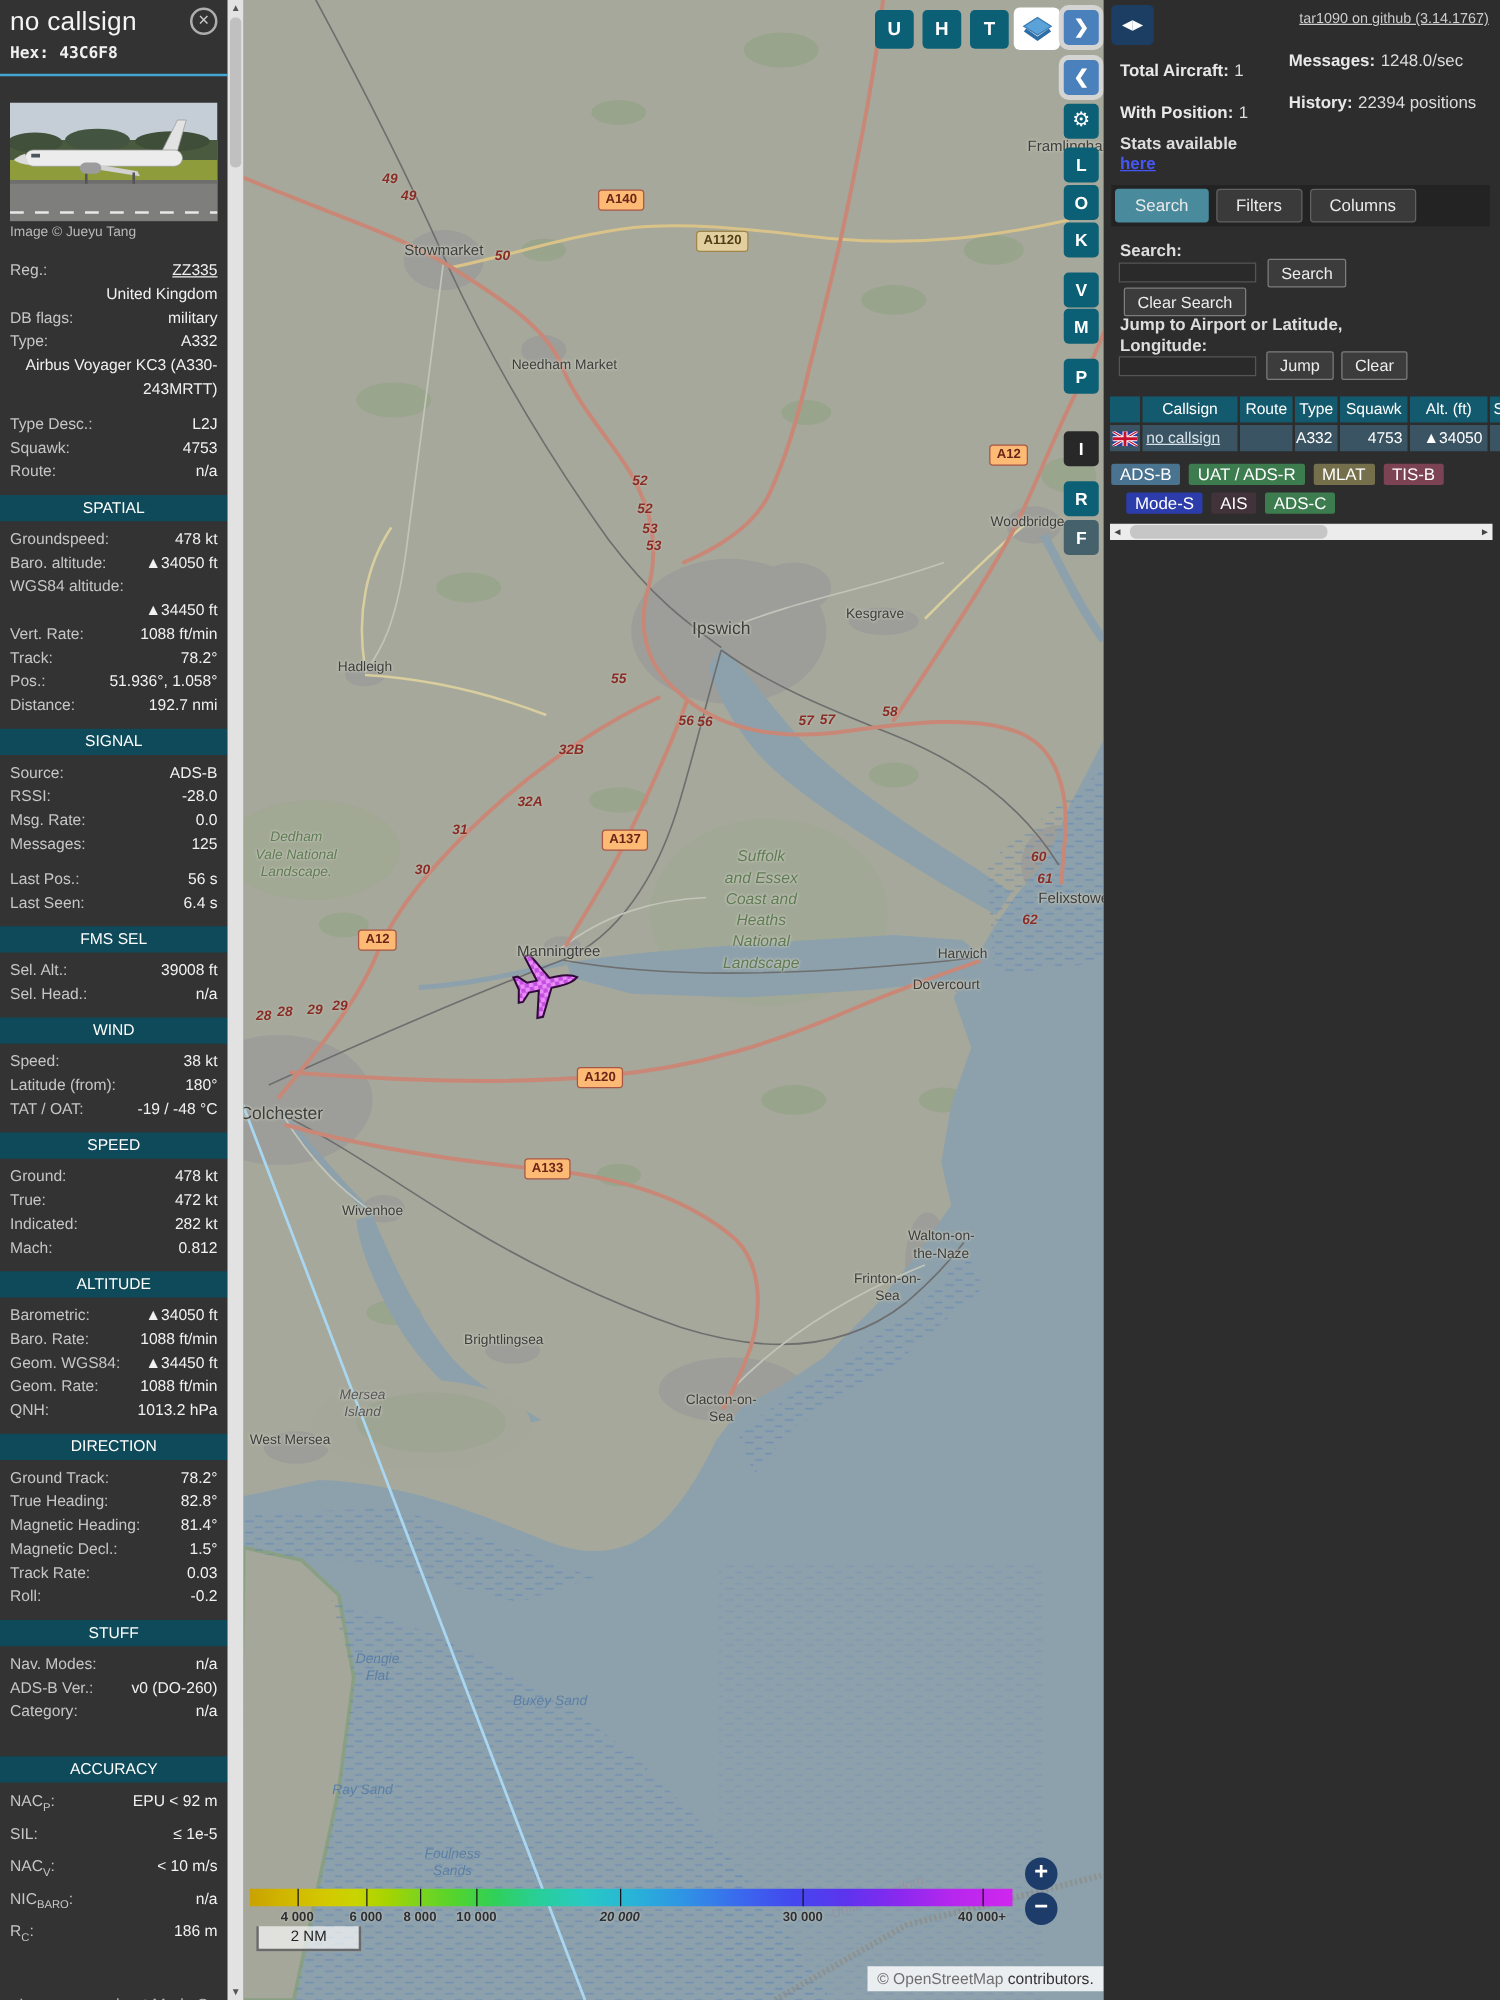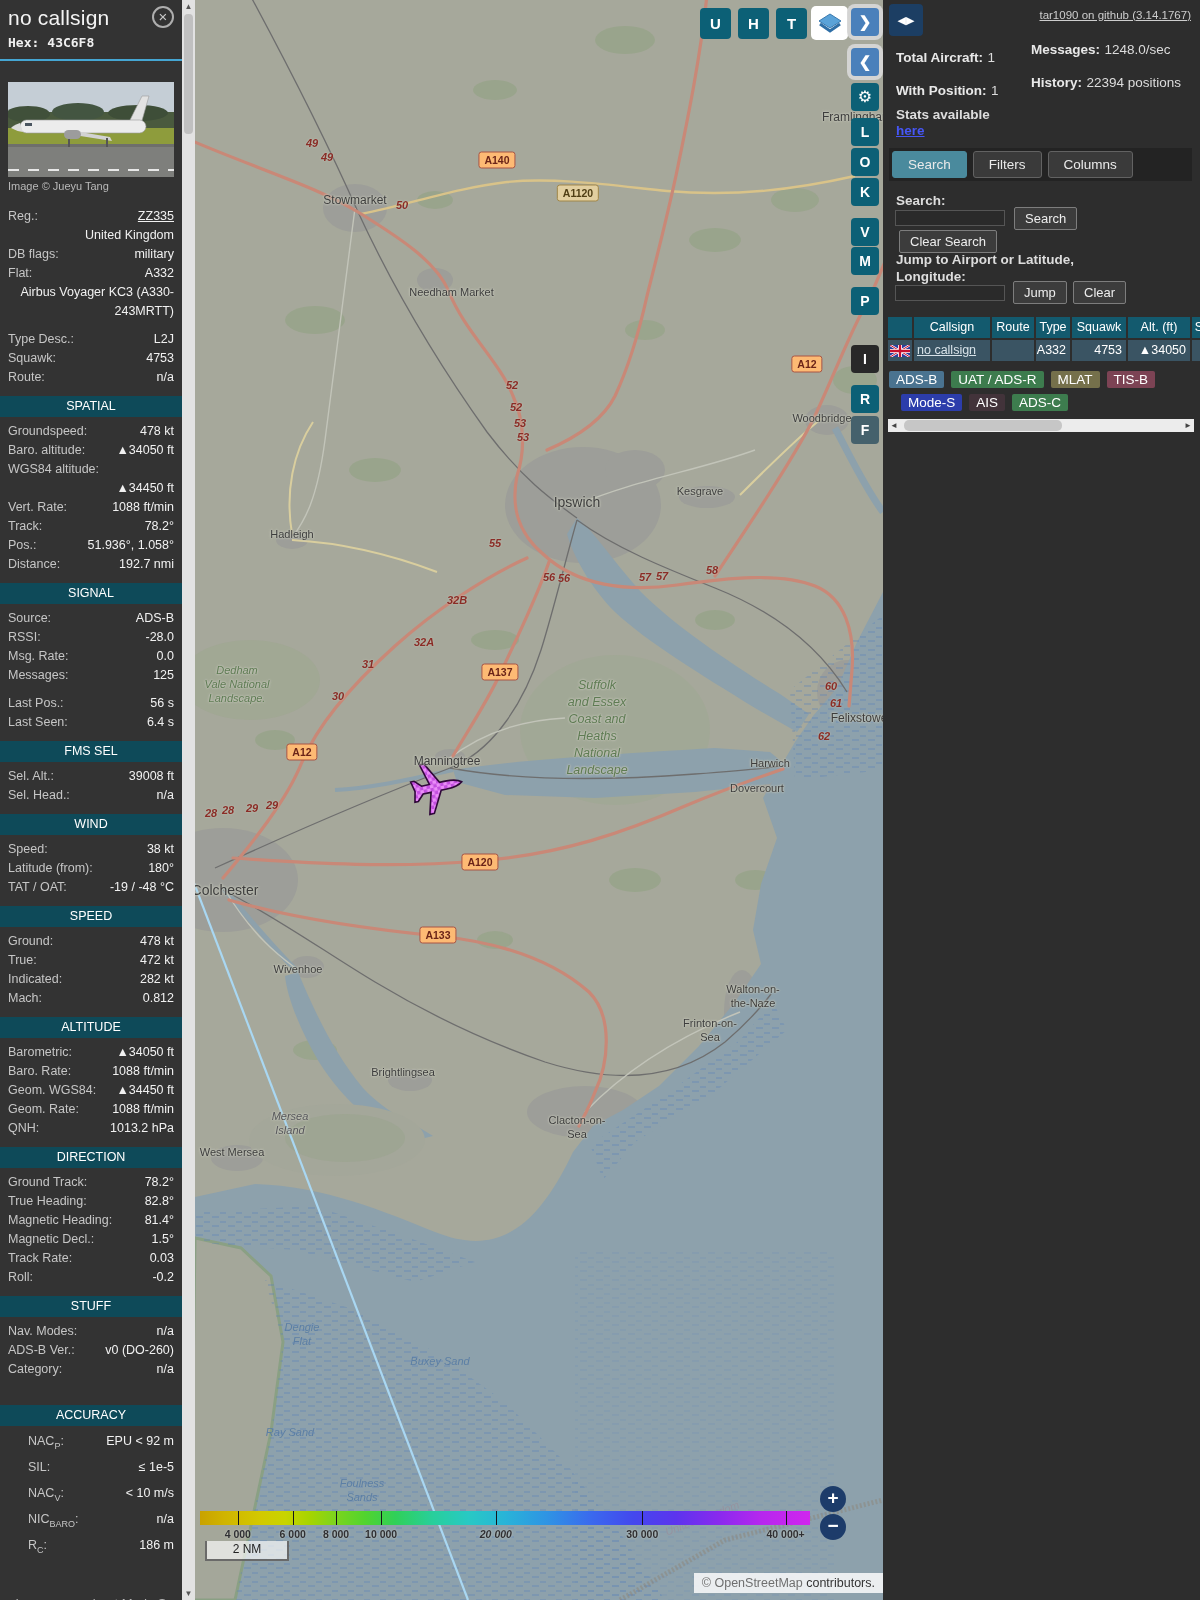--- a/index.html
+++ b/index.html
@@ -19,21 +19,21 @@
   #sb-credit{font-size:11px;color:#b9b9b9;margin-top:3px;}
   .srow{display:flex;justify-content:space-between;font-size:12.5px;line-height:19px;}
   .srow.gap{margin-top:9px;}
   .sl{color:#c6c6c6;white-space:nowrap;}
   .sv{color:#f1f1f1;text-align:right;flex:1;margin-left:6px;white-space:nowrap;}
   .srow.wrap .sv{white-space:normal;}
   .sv.link{text-decoration:underline;cursor:pointer;}
   #info-rows{margin-top:15px;}
   .shead{background:#0e4a59;color:#fff;text-align:center;font-size:12.5px;line-height:21px;margin:9px -8px 5px;}
   .sbody.padafter{margin-bottom:26px;}
-  .sbody.widerows .srow{line-height:21.5px;margin-left:20px;}
+  .sbody.widerows .srow{line-height:21.5px;}
   .sl sub{font-size:9px;}
   #sb-note{margin-top:32px;text-align:center;font-size:13px;color:#b3b3b3;line-height:22px;white-space:pre-line;}
   
   #sb-scroll{position:absolute;left:182px;top:0;width:13px;height:1600px;background:#e2e2e2;}
   #sb-scroll .ar{position:absolute;left:0;width:13px;font-size:8px;color:#555;text-align:center;cursor:pointer;}
   #sb-scroll .up{top:2px;} #sb-scroll .down{bottom:2px;}
   #sb-thumb{position:absolute;left:2px;top:14px;width:9px;height:120px;background:#c0c0c0;border-radius:4px;cursor:pointer;}
 
   
   #map{position:absolute;left:195px;top:0;width:688px;height:1600px;overflow:hidden;background:#a6a89b;}
@@ -155,21 +155,21 @@
           </div>
           <div class="srow">
             <span class="sl"></span>
             <span class="sv">United Kingdom</span>
           </div>
           <div class="srow">
             <span class="sl">DB flags:</span>
             <span class="sv">military</span>
           </div>
           <div class="srow">
-            <span class="sl">Flat:</span>
+            <span class="sl">Type:</span>
             <span class="sv">A332</span>
           </div>
           <div class="srow wrap">
             <span class="sl"></span>
             <span class="sv">Airbus Voyager KC3 (A330-243MRTT)</span>
           </div>
           <div class="srow gap">
             <span class="sl">Type Desc.:</span>
             <span class="sv">L2J</span>
           </div>
@@ -536,21 +536,21 @@
 Island</div>
         <div class="mlabel water" style="left: 107px; top: 1334px;">Dengie
 Flat</div>
         <div class="mlabel water" style="left: 245px; top: 1361px;">Buxey Sand</div>
         <div class="mlabel water" style="left: 95px; top: 1432px;">Ray Sand</div>
         <div class="mlabel water" style="left: 167px; top: 1490px;">Foulness
 Sands</div>
         <div class="mlabel park" style="left: 42px; top: 684px;">Dedham
 Vale National
 Landscape.</div>
-        <div class="mlabel park lg" style="left: 402px; top: 728px;">Suffolk
+        <div class="mlabel park lg" style="left: 414px; top: 728px;">Suffolk
 and Essex
 Coast and
 Heaths
 National
 Landscape</div>
         <div class="shield a" style="left: 302px; top: 160px;">A140</div>
         <div class="shield b" style="left: 383px; top: 193px;">A1120</div>
         <div class="shield a" style="left: 612px; top: 364px;">A12</div>
         <div class="shield a" style="left: 305px; top: 672px;">A137</div>
         <div class="shield a" style="left: 107px; top: 752px;">A12</div>

